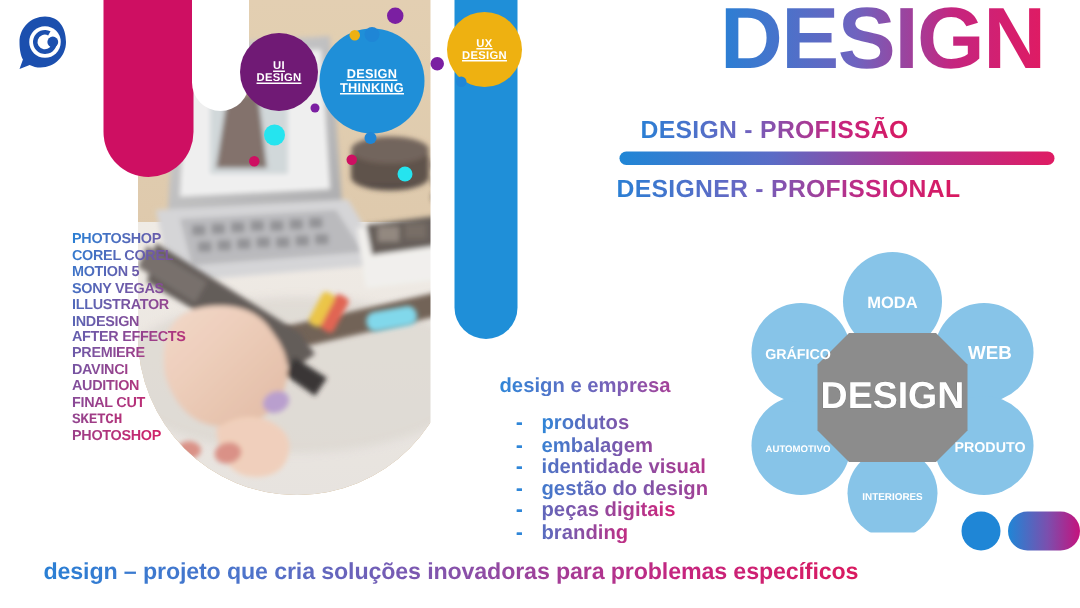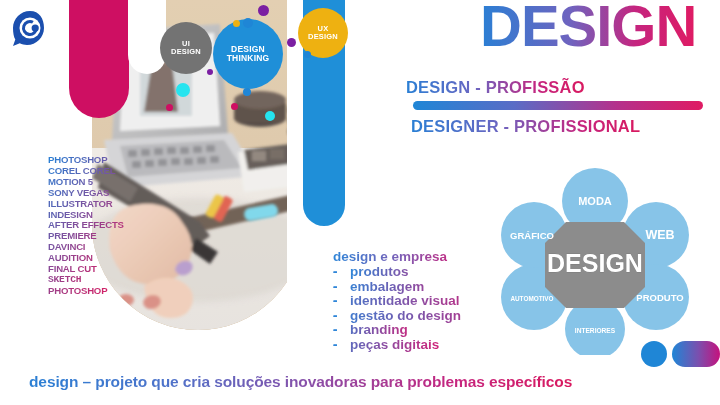--- a/index.html
+++ b/index.html
@@ -35,21 +35,21 @@
   .photo{
     position:absolute;left:92px;top:0;width:212px;height:330px;
     border-radius:0 0 106px 106px;
     overflow:hidden;z-index:3;
     background:#d9c4a6;
   }
   .photo svg{display:block;width:212px;height:330px;}
 
   
   .bub{position:absolute;border-radius:50%;z-index:9;display:flex;align-items:center;justify-content:center;text-align:center;}
-  .bub span{color:#fff;font-weight:bold;line-height:1.08;letter-spacing:.2px;}
+  .bub span{color:#fff;font-weight:bold;line-height:1.08;letter-spacing:.2px;text-decoration:underline;}
 
   .bub-ui{left:160px;top:22px;width:52px;height:52px;background:#ce0f62;}
   .bub-ui span{font-size:7.5px;}
   .bub-dt{left:213px;top:19px;width:70px;height:70px;background:#1f8fd8;}
   .bub-dt span{font-size:8.5px;}
   .bub-ux{left:298px;top:8px;width:50px;height:50px;background:#efb породы;}
   .bub-ux{background:#eeb111;}
   .bub-ux span{font-size:7.5px;}
 
   .dot{position:absolute;border-radius:50%;z-index:10;}
@@ -69,36 +69,36 @@
     font-size:58px;font-weight:bold;letter-spacing:-1px;line-height:60px;
     background:linear-gradient(90deg,#2a7fd4 0%,#6f63bf 42%,#c5257f 72%,#df1b63 100%);
     -webkit-background-clip:text;background-clip:text;color:transparent;
     z-index:12;
   }
   .hdr-line1,.hdr-line2{
     position:absolute;font-size:16.5px;font-weight:bold;letter-spacing:.2px;
     background:linear-gradient(90deg,#2a7fd4 0%,#6a66c2 38%,#c5257f 74%,#d9195f 100%);
     -webkit-background-clip:text;background-clip:text;color:transparent;z-index:12;
   }
-  .hdr-line1{left:406px;top:78px;}
+  .hdr-line1{left:427px;top:78px;}
   .hdr-line2{left:411px;top:117px;}
   .hdr-rule{
     position:absolute;left:413px;top:101px;width:290px;height:9px;border-radius:5px;
     background:linear-gradient(90deg,#1f86d6 0%,#5a6cc6 35%,#b4318c 70%,#df1b63 100%);
     z-index:12;
   }
 
   
   .bullets{position:absolute;left:333px;top:249px;z-index:12;}
   .bl-title{
     font-size:13.5px;font-weight:bold;line-height:15px;margin-bottom:1px;
     background:linear-gradient(90deg,#2f86d8 0%,#7b5fb6 52%,#d0237a 100%);
     -webkit-background-clip:text;background-clip:text;color:transparent;
   }
-  .bullets ul{margin:0;padding:0;}
+  .bullets ul{margin:11px;padding:0;}
   .bullets li{
     list-style:none;margin:0;padding:0 0 0 0;
     font-size:13.5px;font-weight:bold;line-height:14.6px;white-space:nowrap;
   }
   .bullets li .dash{
     display:inline-block;width:17px;
     background:linear-gradient(90deg,#2f86d8,#2f86d8);
     -webkit-background-clip:text;background-clip:text;color:transparent;
   }
   .bullets li .txt{
@@ -238,21 +238,21 @@
         <ellipse cx="34" cy="300" rx="8" ry="6" fill="#d88b80"></ellipse>
       </g>
       <rect width="212" height="330" fill="#ffffff" opacity=".06"></rect>
     </svg>
   </div>
 
   <div class="bar-white"></div>
   <div class="white-gutter"></div>
   <div class="bar-blue"></div>
 
-  <div class="bub bub-ui" style="background: #737373;">
+  <div class="bub bub-ui" style="background: #701a75;">
     <span>UI<br>DESIGN</span>
   </div>
   <div class="bub bub-dt" style="background: rgb(31, 143, 216);">
     <span>DESIGN<br>THINKING</span>
   </div>
   <div class="bub bub-ux" style="background: rgb(238, 177, 17);">
     <span>UX<br>DESIGN</span>
   </div>
 
   <div class="dot" style="left:258px;top:5px;width:11px;height:11px;background:#7b1fa2;"></div>
@@ -288,22 +288,22 @@
   <div class="hdr-rule"></div>
   <div class="hdr-line2">DESIGNER - PROFISSIONAL</div>
 
   <div class="bullets">
     <div class="bl-title">design e empresa</div>
     <ul>
         <li><span class="dash" style="color: rgb(47, 134, 216); -webkit-text-fill-color: rgb(47, 134, 216);">-</span><span class="txt" style="background-image: linear-gradient(90deg, rgb(47, 134, 216), rgb(136, 80, 164));">produtos</span></li>
         <li><span class="dash" style="color: rgb(47, 134, 216); -webkit-text-fill-color: rgb(47, 134, 216);">-</span><span class="txt" style="background-image: linear-gradient(90deg, rgb(57, 128, 210), rgb(150, 71, 156));">embalagem</span></li>
         <li><span class="dash" style="color: rgb(47, 134, 216); -webkit-text-fill-color: rgb(47, 134, 216);">-</span><span class="txt" style="background-image: linear-gradient(90deg, rgb(76, 116, 199), rgb(179, 53, 139));">identidade visual</span></li>
         <li><span class="dash" style="color: rgb(47, 134, 216); -webkit-text-fill-color: rgb(47, 134, 216);">-</span><span class="txt" style="background-image: linear-gradient(90deg, rgb(66, 122, 205), rgb(165, 62, 147));">gestão do design</span></li>
+        <li><span class="dash" style="color: rgb(47, 134, 216); -webkit-text-fill-color: rgb(47, 134, 216);">-</span><span class="txt" style="background-image: linear-gradient(90deg, rgb(95, 104, 188), rgb(208, 35, 122));">peças digitais</span></li>
         <li><span class="dash" style="color: rgb(47, 134, 216); -webkit-text-fill-color: rgb(47, 134, 216);">-</span><span class="txt" style="background-image: linear-gradient(90deg, rgb(86, 110, 193), rgb(194, 44, 130));">branding</span></li>
-        <li><span class="dash" style="color: rgb(47, 134, 216); -webkit-text-fill-color: rgb(47, 134, 216);">-</span><span class="txt" style="background-image: linear-gradient(90deg, rgb(95, 104, 188), rgb(208, 35, 122));">peças digitais</span></li>
       </ul>
   </div>
 
   <div class="diagram">
     <svg viewBox="0 0 215 190" width="215" height="190">
       <g>
         <circle cx="107" cy="36" r="33" fill="#87c4e8"></circle>
       </g>
       <g>
         <circle cx="168" cy="70" r="33" fill="#87c4e8"></circle>

